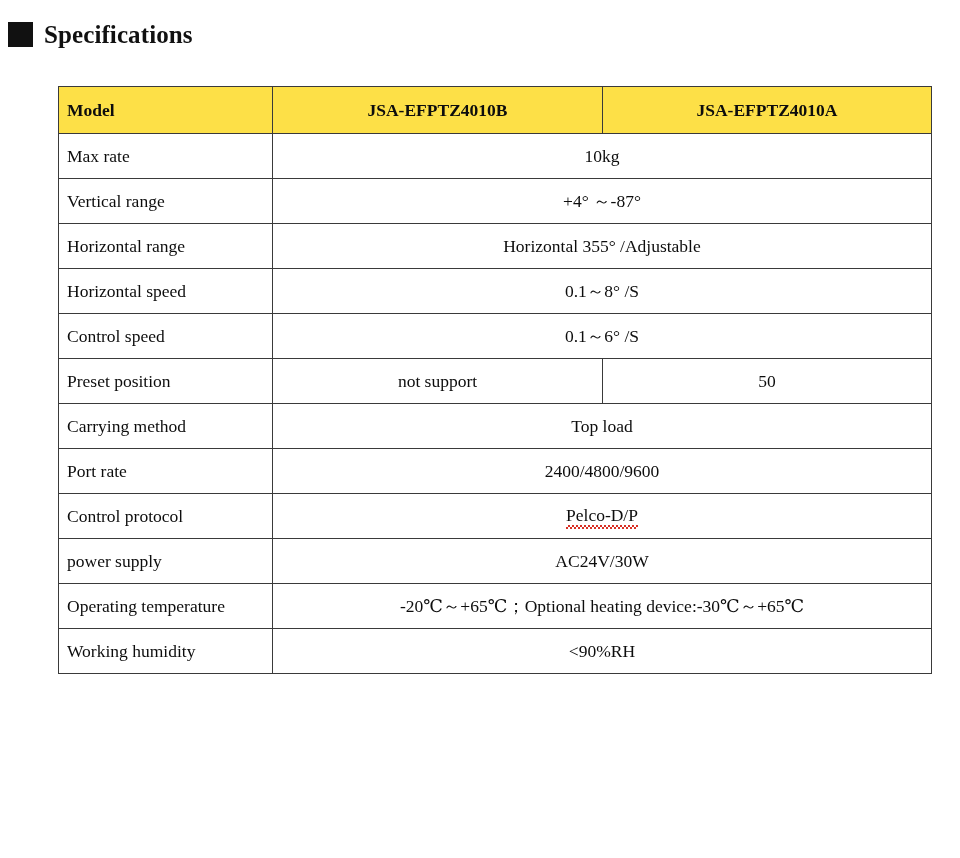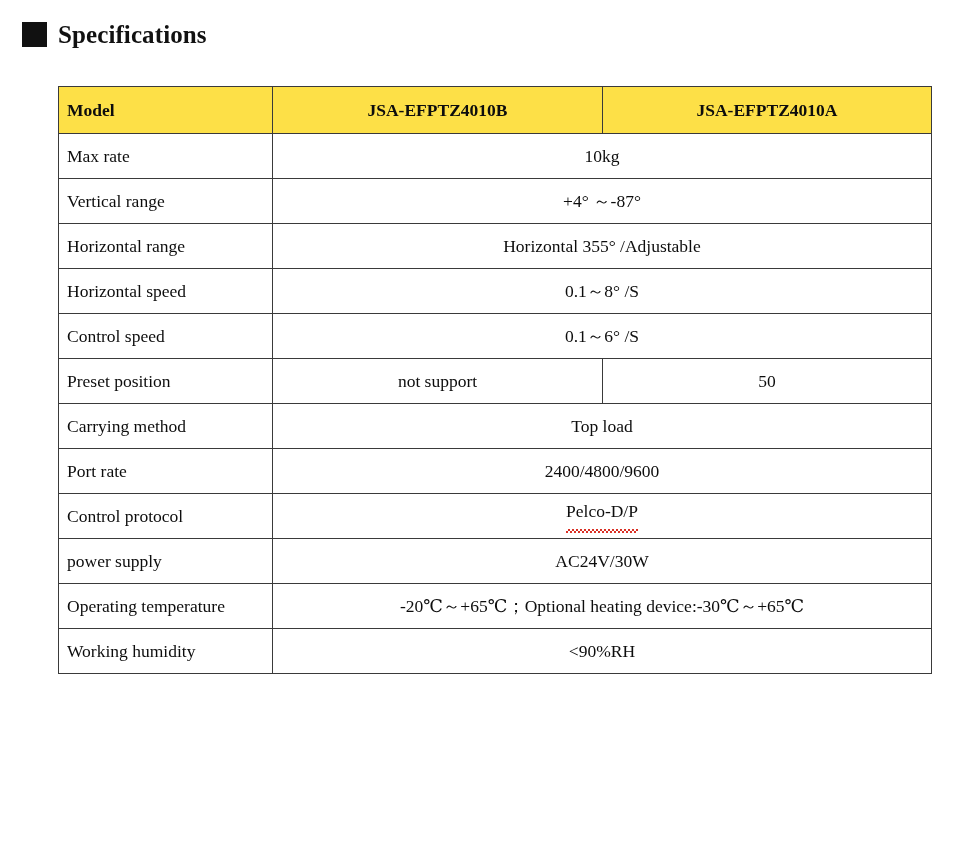--- a/index.html
+++ b/index.html
@@ -12,21 +12,21 @@
     height: 858px;
     font-family: "Liberation Serif", "DejaVu Serif", serif;
     color: #000000;
     overflow: hidden;
     position: relative;
   }
 
   
   .section-heading {
     position: absolute;
-    left: 22px;
+    left: 8px;
     top: 22px;
     display: flex;
     align-items: center;
     gap: 11px;
     justify-content: center;
   }
   .heading-bullet {
     width: 25px;
     height: 25px;
     background: #111111;
@@ -82,21 +82,21 @@
     font-weight: bold;
   }
   tr.header-row td.label-cell {
     font-weight: bold;
   }
 
   
   .squiggle {
     position: relative;
     display: inline-block;
-    padding-bottom: 9px;
+    padding-bottom: 1px;
   }
   .squiggle::after {
     content: "";
     position: absolute;
     left: 0;
     right: 0;
     bottom: -2px;
     height: 4px;
     background-image:
       radial-gradient(circle at 1px 3px, #d93025 1.1px, transparent 1.3px),

